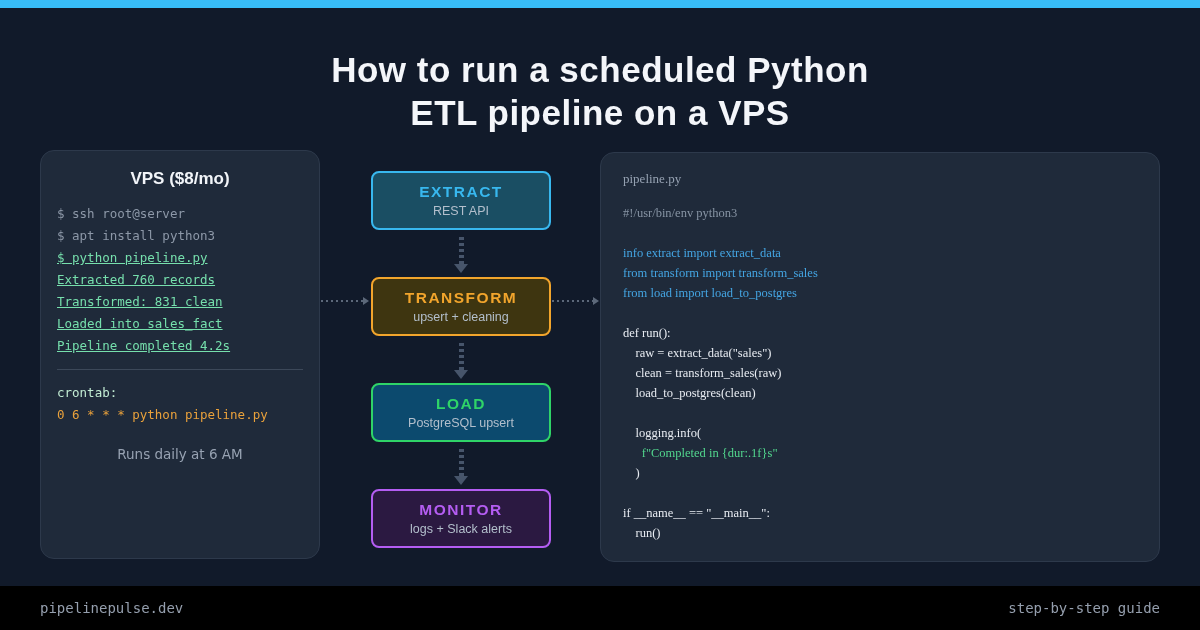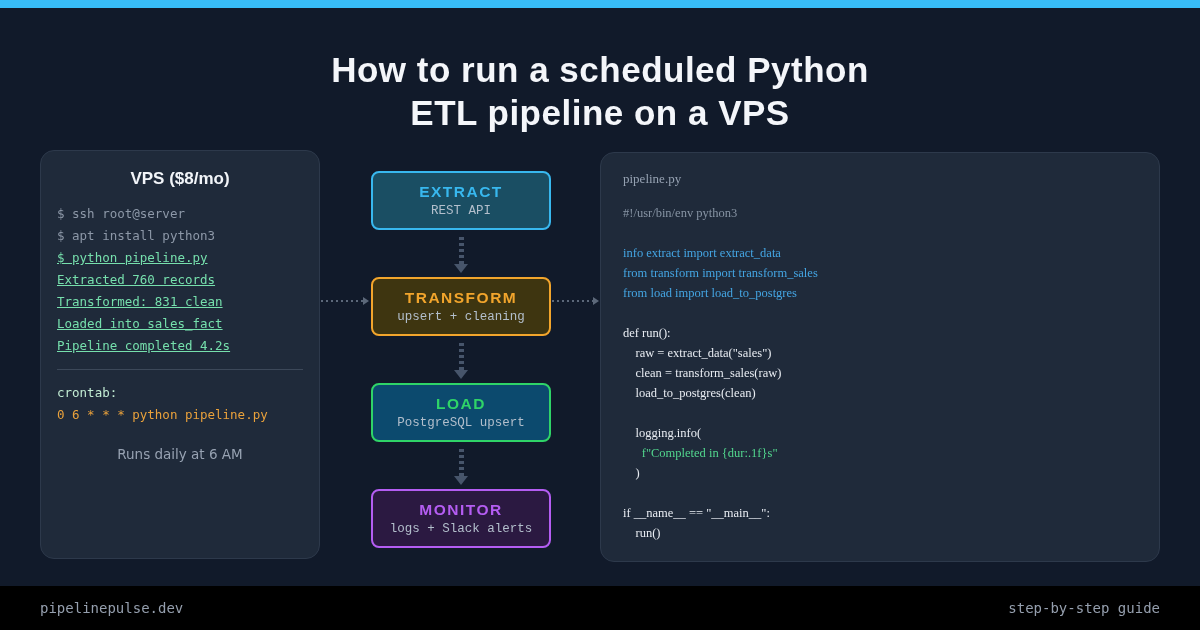--- a/index.html
+++ b/index.html
@@ -51,21 +51,21 @@
     font-family: "DejaVu Sans", sans-serif;
   }
   
   .flow { position: absolute; left: 371px; top: 171px; width: 180px; }
   .step {
     width: 180px; height: 59px;
     border: 2px solid; border-radius: 8px;
     display: flex; flex-direction: column; align-items: center; justify-content: center;
   }
   .step-label { font-size: 15.5px; font-weight: 700; letter-spacing: 1.5px; }
-  .step-sub   { font-size: 12.5px; color: #b3bfcc; margin-top: 3px; font-family: Liberation Mono, monospace; }
+  .step-sub   { font-size: 12.5px; color: #b3bfcc; margin-top: 3px; font-family: Liberation Sans, sans-serif; }
   .arrow {
     height: 47px; display: flex; flex-direction: column; align-items: center;
     justify-content: center; padding-top: 2px;
   }
   .arrow .shaft {
     width: 5px; height: 27px;
     background: repeating-linear-gradient(to bottom, #47556b 0 3px, transparent 3px 6px);
   }
   .arrow .head {
     width: 0; height: 0;

